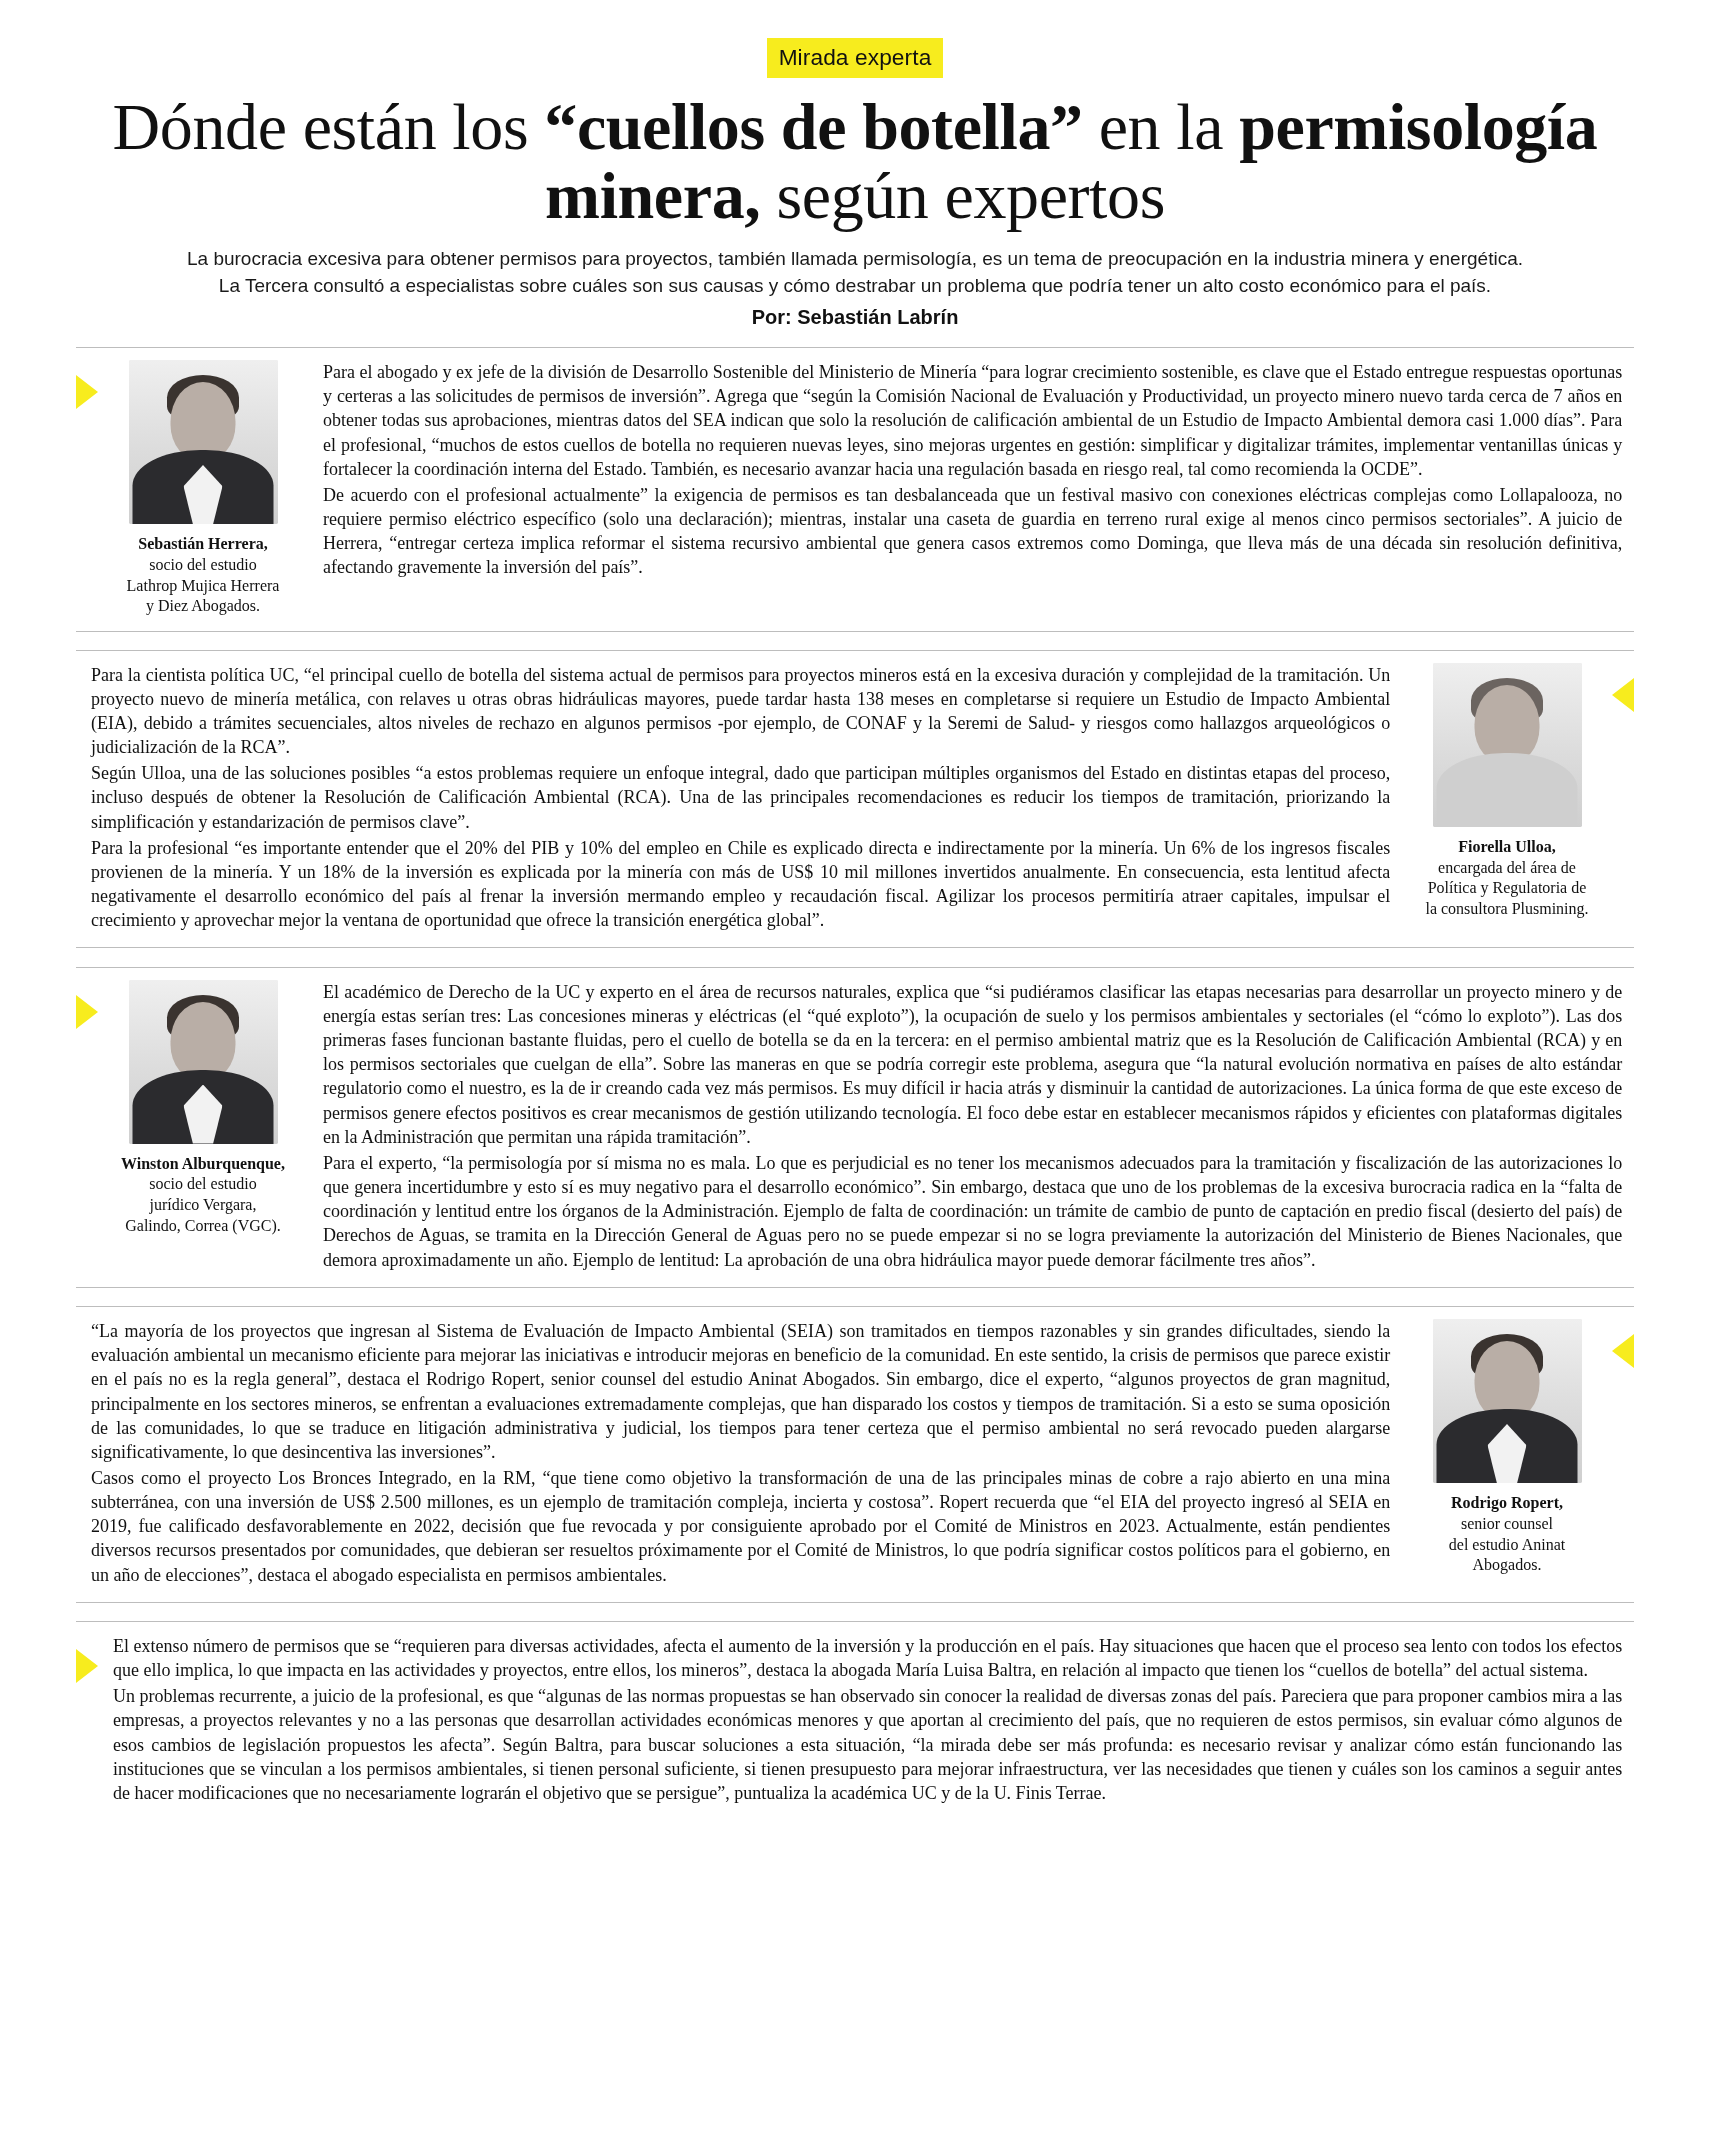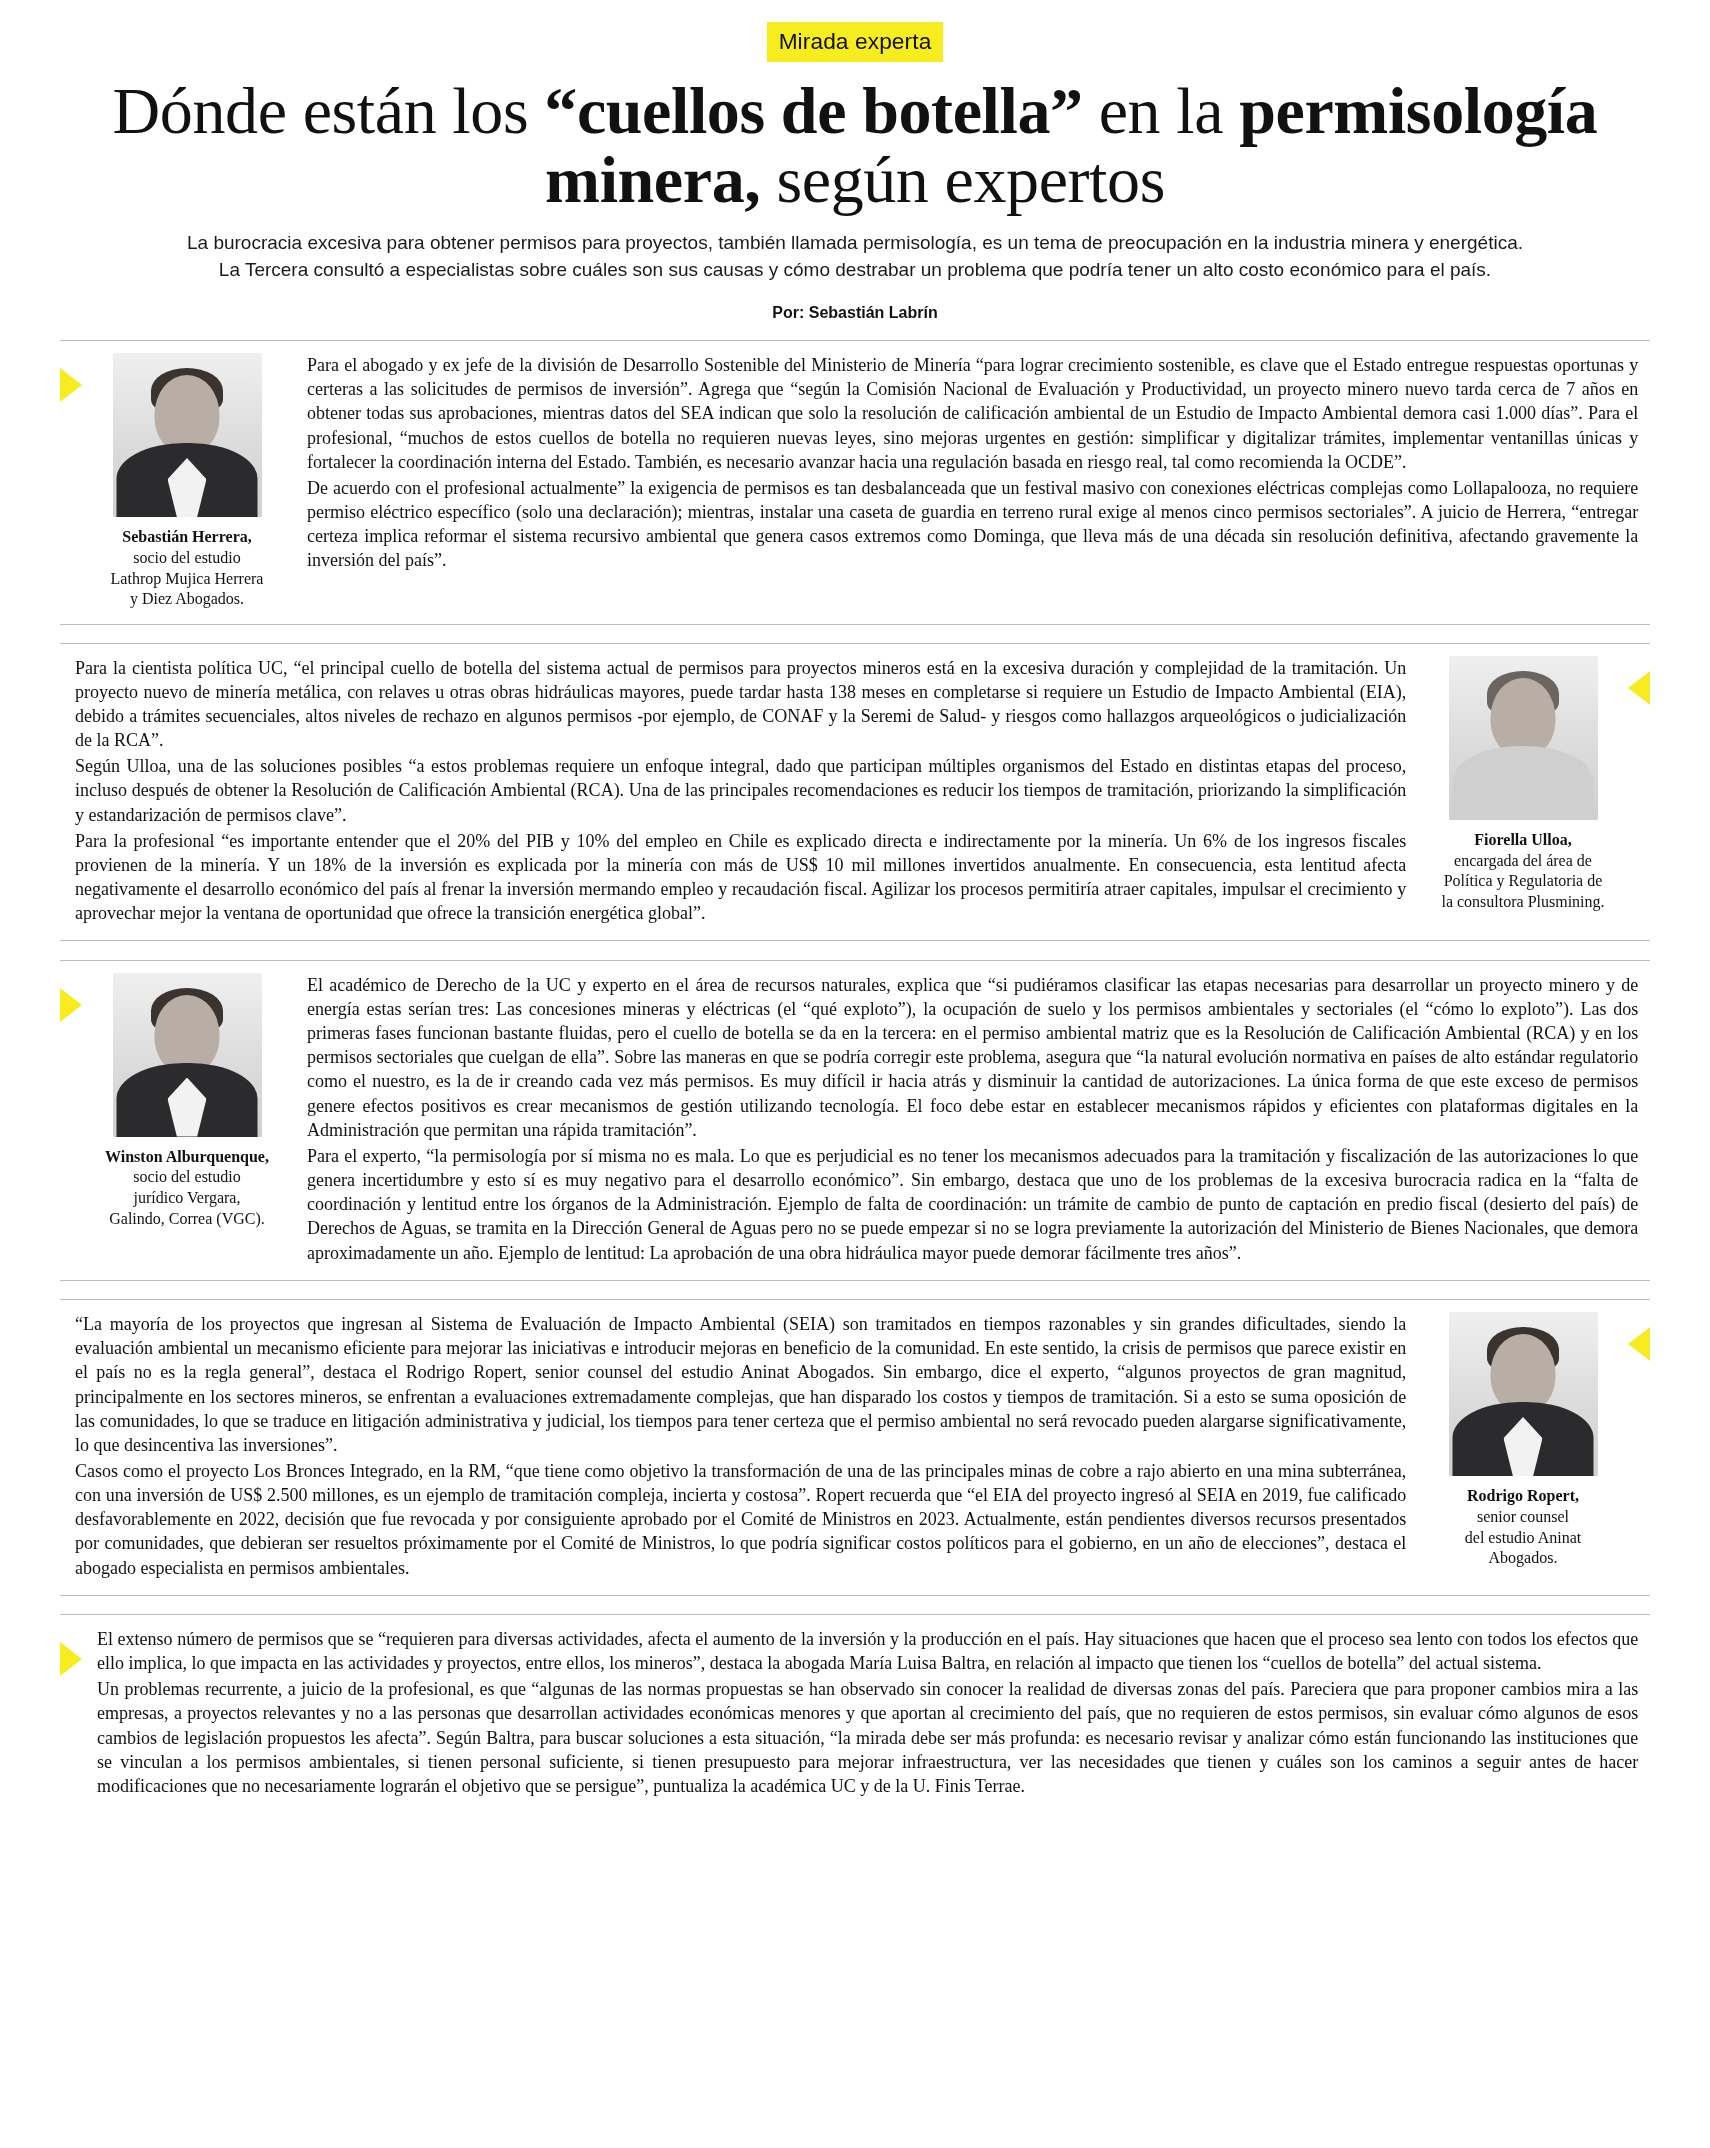--- a/index.html
+++ b/index.html
@@ -3,21 +3,21 @@
 <meta charset="utf-8">
 <style>
   html, body { margin:0; padding:0; }
   body {
     width:1710px;
     background:#ffffff;
     font-family:"Liberation Serif", serif;
     color:#111;
     -webkit-font-smoothing:antialiased;
   }
-  .page { width:1710px; min-height:2148px; position:relative; padding:0; box-sizing:border-box; }
+  .page { width:1710px; min-height:2148px; position:relative; padding:16px; box-sizing:border-box; }
 
   
   .kicker-wrap { text-align:center; padding-top:22px; }
   .kicker {
     display:inline-block;
     background:#f7ec1e;
     color:#111;
     font-family:"Liberation Sans", sans-serif;
     font-size:22.7px;
     line-height:1.25;
@@ -38,23 +38,23 @@
     text-align:center;
     font-family:"Liberation Sans", sans-serif;
     font-size:19px;
     line-height:1.38;
     margin:14px 92px 0 92px;
     color:#1a1a1a;
   }
   .byline {
     text-align:center;
     font-family:"Liberation Sans", sans-serif;
-    font-size:16px;
+    font-size:20px;
     font-weight:700;
-    margin-top:21px;
+    margin-top:7px;
     color:#111;
   }
 
   
   .block {
     position:relative;
     margin:18.5px 60px 0 60px;
     border-top:1.7px solid #bdbdbd;
     border-bottom:1.7px solid #bdbdbd;
     display:flex;

